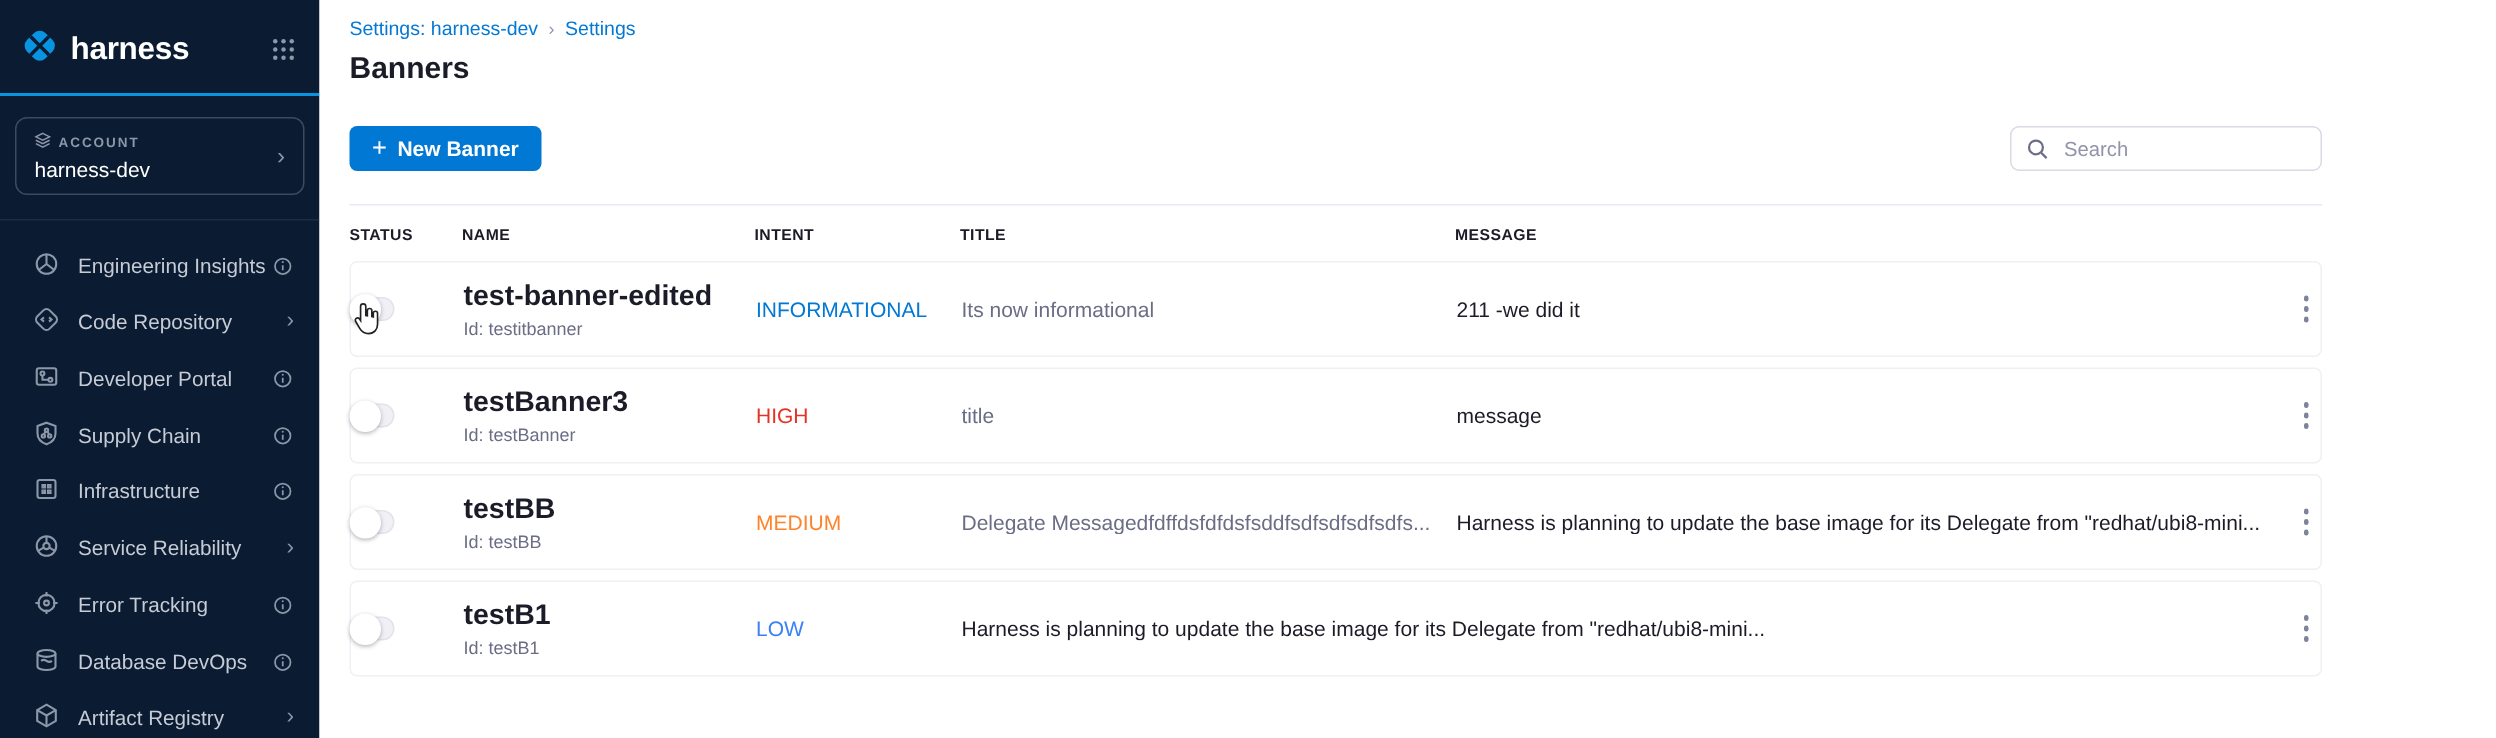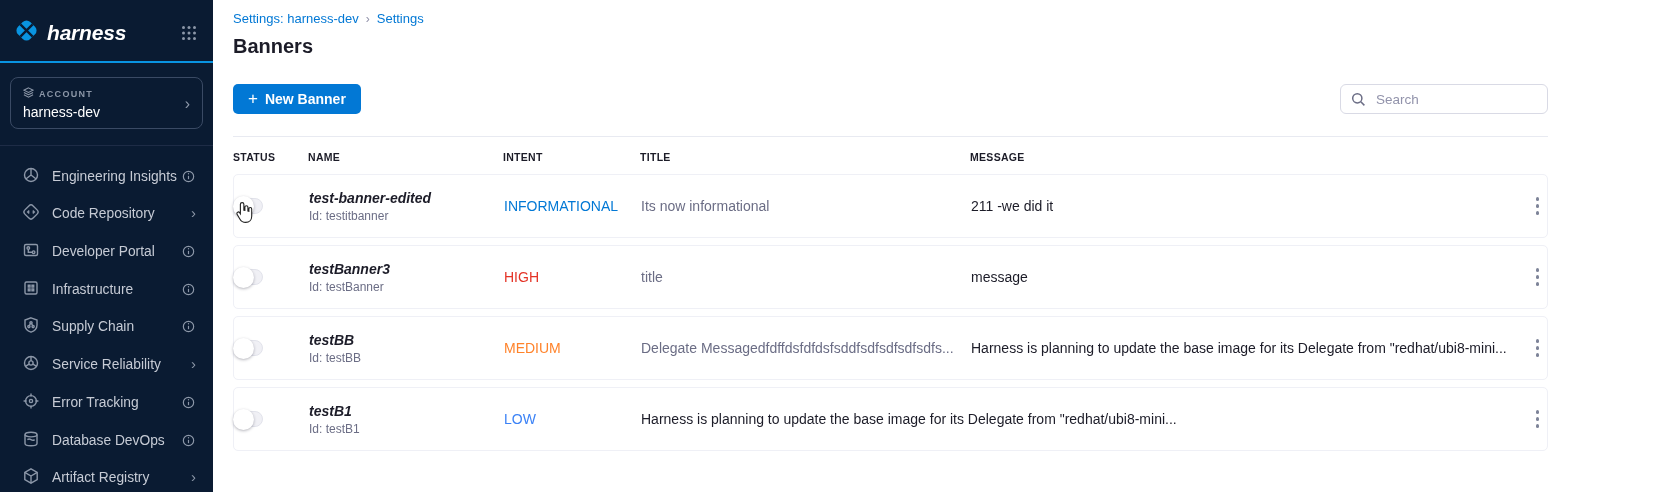--- a/index.html
+++ b/index.html
@@ -4,21 +4,21 @@
 <style>
   * { box-sizing: border-box; }
   html,body { margin:0; padding:0; }
   body {
     width:1664px; height:492px; overflow:hidden;
     font-family:"Liberation Sans", sans-serif;
     display:flex; background:#fff;
   }
   
   .sidebar { width:213px; height:492px; background:#0A1B32; flex-shrink:0; color:#C6CBD5; position:relative; overflow:hidden; }
-  .logo-row { display:flex; align-items:center; padding:17px 16px 13px 13px;font-style:italic; }
+  .logo-row { display:flex; align-items:center; padding:17px 16px 13px 13px; }
   .logo-text { color:#fff; font-weight:700; font-size:21px; margin-left:7px; letter-spacing:-0.2px; }
   .grid-icon { margin-left:auto; display:flex; cursor:pointer; }
   .blue-line { height:2px; background:#0994E1; }
   .account-card { margin:14px 10px 0; border:1px solid #3A4A64; border-radius:8px; padding:9px 12px 8px; display:flex; align-items:center; cursor:pointer; }
   .account-label { font-size:9px; letter-spacing:1.3px; color:#8C97A8; font-weight:700; display:flex; align-items:center; gap:5px; }
   .account-name { color:#fff; font-size:14px; margin-top:4px; }
   .account-chevron { margin-left:auto; color:#8C97A8; font-size:16px; line-height:1; }
   .nav-divider { height:1px; background:#1E2C46; margin-top:16px; }
   .nav-item { height:37.7px; display:flex; align-items:flex-end; padding:0 17px 0 22px; font-size:13.8px; color:#C6CBD5; cursor:pointer; }
   .nav-item .nav-icon { width:19px; margin-right:11px; display:flex; align-items:center; }
@@ -39,21 +39,21 @@
   .search-box input::placeholder { color:#9293AB; }
   
   .thead { display:flex; padding:14px 0 11px; font-size:10.5px; font-weight:700; letter-spacing:0.3px; color:#1C1C28; }
   .col-status { width:75px; }
   .col-name { width:195px; }
   .col-intent { width:137px; }
   .col-title { width:330px; padding-right:10px; white-space:nowrap; overflow:hidden; }
   .col-message { flex:1; white-space:nowrap; overflow:hidden; padding-right:6px; }
   .col-menu { width:40px; display:flex; justify-content:flex-end; }
   .trow { display:flex; align-items:center; height:64px; background:#fff; border:1px solid #EFF0F6; border-radius:5px; margin-bottom:7px; cursor:pointer; }
-  .cell-name .nm { font-size:14px; font-weight:600; color:#1C1C28;font-style:italic; }
+  .cell-name .nm { font-size:19px; font-weight:600; color:#1C1C28; }
   .cell-name .id { font-size:12px; color:#6B6D85; margin-top:3px; }
   .cell-intent { font-size:14px; font-weight:500; }
   .cell-title { font-size:14px; color:#6B6D85; }
   .cell-message { font-size:14px; color:#1C1C28; }
   .toggle { position:relative; width:29px; height:16px; border-radius:8px; background:#F0F0F5; border:1px solid #E2E3EB; cursor:pointer; }
   .toggle .knob { position:absolute; top:-3.5px; left:-2px; width:21px; height:21px; border-radius:50%; background:#fff; box-shadow:0 1px 3px rgba(40,41,61,.35); }
   .kebab { display:flex; flex-direction:column; align-items:center; padding:4px 8px; cursor:pointer; }
   .kebab i { width:3.5px; height:3.5px; border-radius:50%; background:#7D8398; margin:1.7px 0; }
   .cursor-overlay { position:absolute; left:22px; top:201px; pointer-events:none; }
 </style>
@@ -145,44 +145,44 @@
           <svg width="15" height="15" viewBox="0 0 18 18" fill="none" stroke="#8C97A8" stroke-width="1.4">
             <circle cx="9" cy="9" r="6.2"></circle>
             <path d="M9 8.2v4"></path>
             <circle cx="9" cy="5.7" r="0.8" fill="#8C97A8" stroke="none"></circle>
           </svg>
         </span>
       </div>
       <div class="nav-item">
         <span class="nav-icon">
           <svg width="18" height="18" viewBox="0 0 18 18" fill="none" stroke="#8C97A8" stroke-width="1.4">
-            <rect x="3" y="3" width="12" height="12" rx="1.5"></rect>
-            <path d="M6.3 6.3h1.7V8H6.3zM10 6.3h1.7V8H10zM6.3 10h1.7v1.7H6.3zM10 10h1.7v1.7H10z"></path>
-          </svg>
-        </span>
-        <span>Infrastructure</span>
-        <span class="nav-trailing">
-          <svg width="15" height="15" viewBox="0 0 18 18" fill="none" stroke="#8C97A8" stroke-width="1.4">
-            <circle cx="9" cy="9" r="6.2"></circle>
-            <path d="M9 8.2v4"></path>
-            <circle cx="9" cy="5.7" r="0.8" fill="#8C97A8" stroke="none"></circle>
-          </svg>
-        </span>
-      </div>
-      <div class="nav-item">
-        <span class="nav-icon">
-          <svg width="18" height="18" viewBox="0 0 18 18" fill="none" stroke="#8C97A8" stroke-width="1.4">
             <path d="M9 1.8l6 2.2V9c0 3.8-2.4 5.9-6 7.2C5.4 14.9 3 12.8 3 9V4L9 1.8z"></path>
             <circle cx="9" cy="6.8" r="1.1"></circle>
             <circle cx="6.9" cy="10.6" r="1.1"></circle>
             <circle cx="11.1" cy="10.6" r="1.1"></circle>
             <path d="M8.3 7.8l-1 1.7M9.7 7.8l1 1.7"></path>
           </svg>
         </span>
         <span>Supply Chain</span>
+        <span class="nav-trailing">
+          <svg width="15" height="15" viewBox="0 0 18 18" fill="none" stroke="#8C97A8" stroke-width="1.4">
+            <circle cx="9" cy="9" r="6.2"></circle>
+            <path d="M9 8.2v4"></path>
+            <circle cx="9" cy="5.7" r="0.8" fill="#8C97A8" stroke="none"></circle>
+          </svg>
+        </span>
+      </div>
+      <div class="nav-item">
+        <span class="nav-icon">
+          <svg width="18" height="18" viewBox="0 0 18 18" fill="none" stroke="#8C97A8" stroke-width="1.4">
+            <rect x="3" y="3" width="12" height="12" rx="1.5"></rect>
+            <path d="M6.3 6.3h1.7V8H6.3zM10 6.3h1.7V8H10zM6.3 10h1.7v1.7H6.3zM10 10h1.7v1.7H10z"></path>
+          </svg>
+        </span>
+        <span>Infrastructure</span>
         <span class="nav-trailing">
           <svg width="15" height="15" viewBox="0 0 18 18" fill="none" stroke="#8C97A8" stroke-width="1.4">
             <circle cx="9" cy="9" r="6.2"></circle>
             <path d="M9 8.2v4"></path>
             <circle cx="9" cy="5.7" r="0.8" fill="#8C97A8" stroke="none"></circle>
           </svg>
         </span>
       </div>
       <div class="nav-item">
         <span class="nav-icon">

